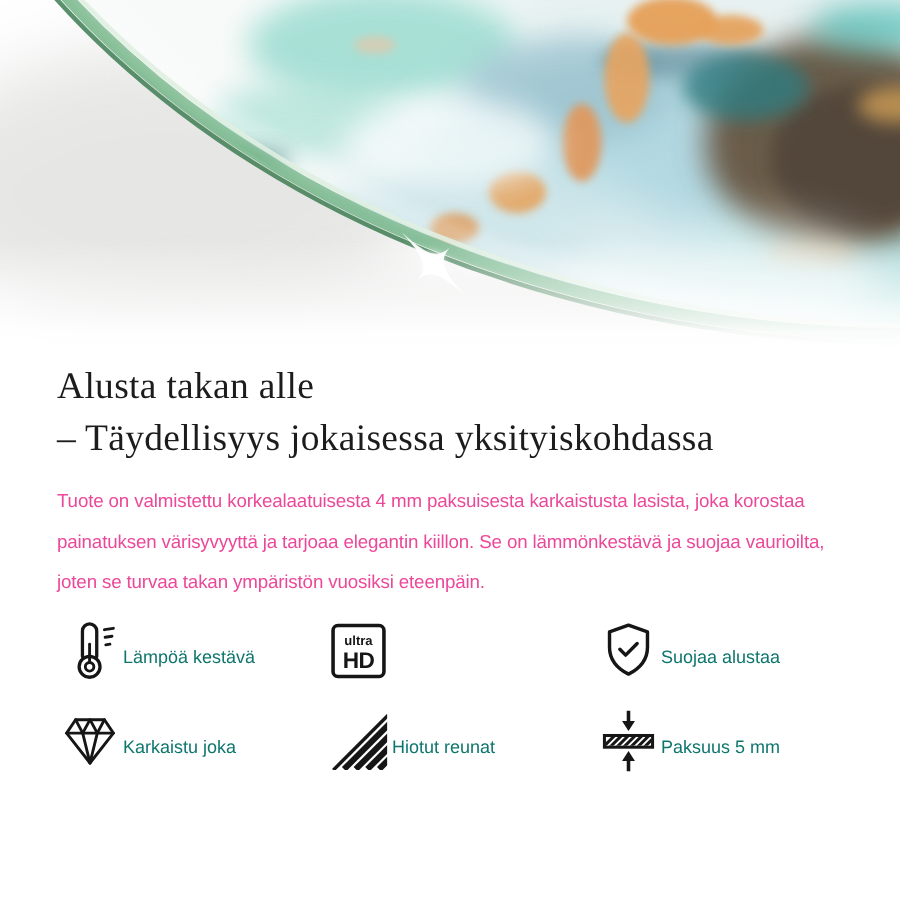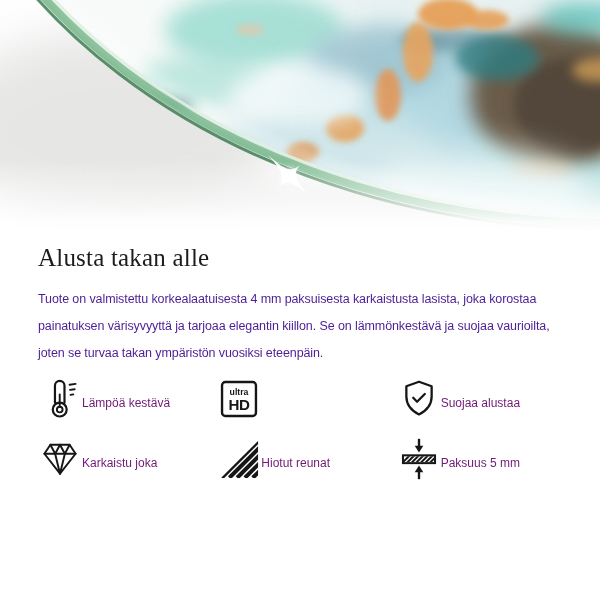--- a/index.html
+++ b/index.html
@@ -18,32 +18,32 @@
   .title {
     font-family:"Liberation Serif","DejaVu Serif",serif;
     font-weight:400; color:#1c1c1c;
     font-size:25px; line-height:35px; margin:8px 0 0 0;
     letter-spacing:0.2px;
   }
   .title span { display:block; }
   .desc {
     margin:11px 0 0 0;
     font-size:12.5px; line-height:27px; letter-spacing:-0.1px;
-    color:#4c1d95; max-width:540px;
+    color:#ec4899; max-width:540px;
   }
 
   
   .features {
     display:grid; grid-template-columns:repeat(3,1fr);
     margin-top:8px; row-gap:14px;
   }
   .feature { display:flex; flex-direction:row; align-items:center; }
   .feature .ic { height:46px; display:flex; align-items:flex-end; justify-content:center; }
   .feature .ic svg { display:block; }
-  .feature .lbl { margin-top:9px; font-size:12px; color:#701a75; line-height:14px; }
+  .feature .lbl { margin-top:9px; font-size:12px; color:#0f766e; line-height:14px; }
 
   .stroke { fill:none; stroke:#161616; stroke-width:2.4; stroke-linecap:round; stroke-linejoin:round; }
   .thin   { stroke-width:2.1; }
   .svgt { font-family:"Liberation Sans","DejaVu Sans",sans-serif; font-weight:bold; fill:#161616; }
   .svgt.small { font-size:9.5px; }
   .svgt.big   { font-size:16.5px; letter-spacing:-0.5px; }
 </style>
 </head>
 <body>
 
@@ -130,20 +130,21 @@
         <path d="M0,-30 C1.2,-5 5,-1.2 15,0 C5,1.2 1.2,5 0,30 C-1.2,5 -5,1.2 -15,0 C-5,-1.2 -1.2,-5 0,-30 Z" transform="rotate(90) scale(0.45)" fill="#ffffff" opacity="0.85"></path>
       </g>
 
       <rect x="0" y="160" width="600" height="72" fill="url(#fade)"></rect>
     </svg>
   </div>
 
   <div class="content">
     <h1 class="title">
       <span>Alusta takan alle</span>
+      <span>– Täydellisyys jokaisessa yksityiskohdassa</span>
     </h1>
     <p class="desc">Tuote on valmistettu korkealaatuisesta 4 mm paksuisesta karkaistusta lasista, joka korostaa painatuksen värisyvyyttä ja tarjoaa elegantin kiillon. Se on lämmönkestävä ja suojaa vaurioilta, joten se turvaa takan ympäristön vuosiksi eteenpäin.</p>
 
     <div class="features">
 
       <div class="feature">
         <div class="ic">
           <svg width="44" height="44" viewBox="0 0 48 48">
             <path class="stroke" d="M18.5 28 L18.5 9.5 A5.2 5.2 0 0 1 28.9 9.5 L28.9 28"></path>
             <circle class="stroke" cx="23.7" cy="35.5" r="7.6"></circle>

